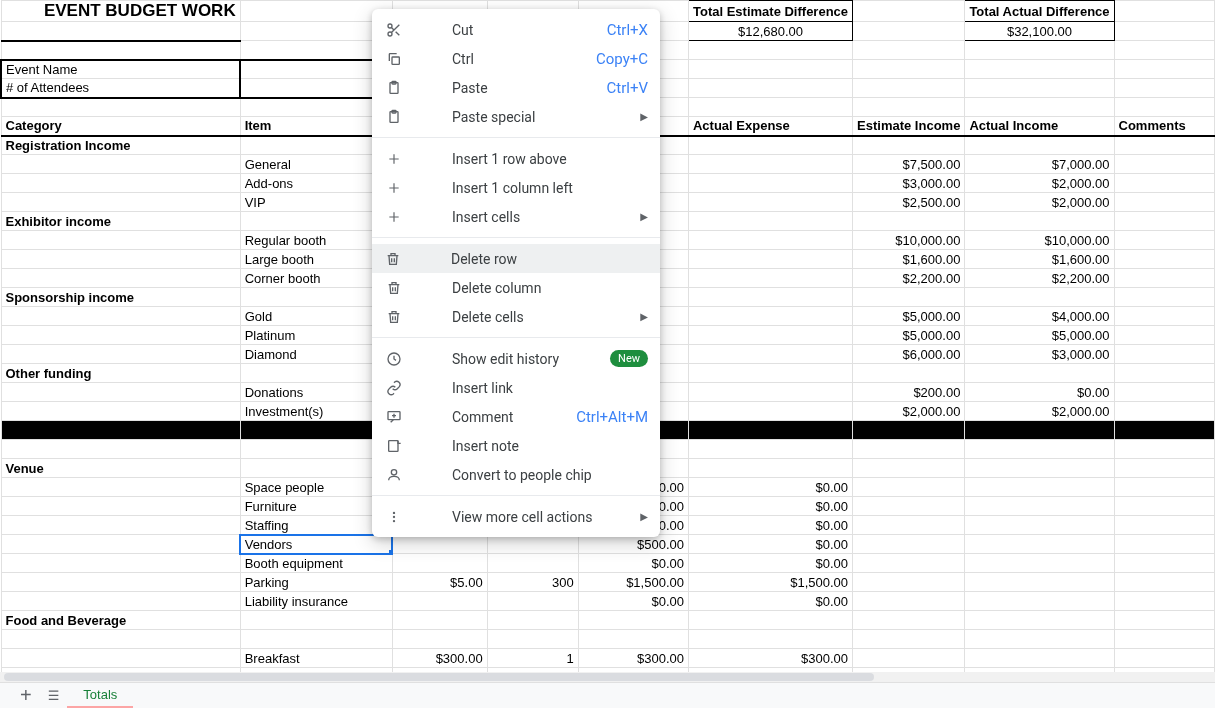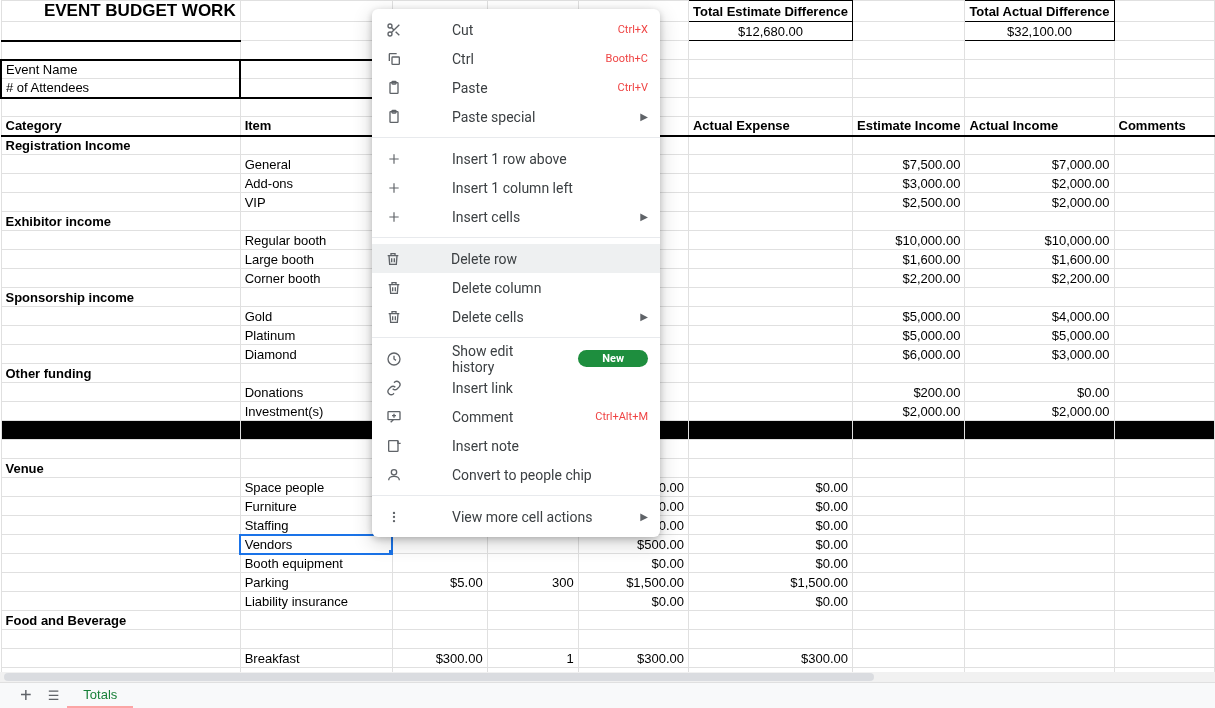--- a/index.html
+++ b/index.html
@@ -85,27 +85,27 @@
     gap:34px;
   }
   .mi.highlight{ background:#eef0f1;padding-left:11px; }
   .mi .ico{
     width:20px; height:20px;
     display:flex; align-items:center; justify-content:center;
     margin-right:14px;
     color:#5f6368;
   }
   .mi .lbl{ flex:1; }
-  .mi .sc{ color:#ef4444; font-size:11px; }
+  .mi .sc{ color:#3b82f6; font-size:15px; }
   .mi .arrow{ color:#5f6368; font-size:10px; margin-left:8px; }
   .msep{ height:1px; background:#e8eaed; margin:6px 0; }
   .badge-new{
     background:#1e8e3e; color:#fff;
-    font-size:11px; font-weight:bold;
-    padding:2px 24px; border-radius:10px;
+    font-size:11px; font-weight:normal;
+    padding:2px 8px; border-radius:10px;
   }
   
   .bottombar{
     position:absolute;
     left:0; bottom:0;
     width:1215px; height:26px;
     background:#f8f9fa;
     border-top:1px solid #e0e0e0;
     display:flex; align-items:center;
     font-size:13px; color:#5f6368;
@@ -570,21 +570,21 @@
     <span class="sc">Ctrl+X</span>
   </div>
   <div class="mi">
     <span class="ico">
         <svg width="16" height="16" viewBox="0 0 24 24" fill="none" stroke="#5f6368" stroke-width="2">
           <rect x="9" y="9" width="11" height="11" rx="1"></rect>
           <path d="M5 15V5a1 1 0 011-1h10"></path>
         </svg>
       </span>
     <span class="lbl">Ctrl</span>
-    <span class="sc">Booth+C</span>
+    <span class="sc">Copy+C</span>
   </div>
   <div class="mi">
     <span class="ico">
         <svg width="16" height="16" viewBox="0 0 24 24" fill="none" stroke="#5f6368" stroke-width="2">
           <rect x="6" y="4" width="12" height="16" rx="1"></rect>
           <rect x="9" y="2" width="6" height="4" rx="1"></rect>
         </svg>
       </span>
     <span class="lbl">Paste</span>
     <span class="sc">Ctrl+V</span>

